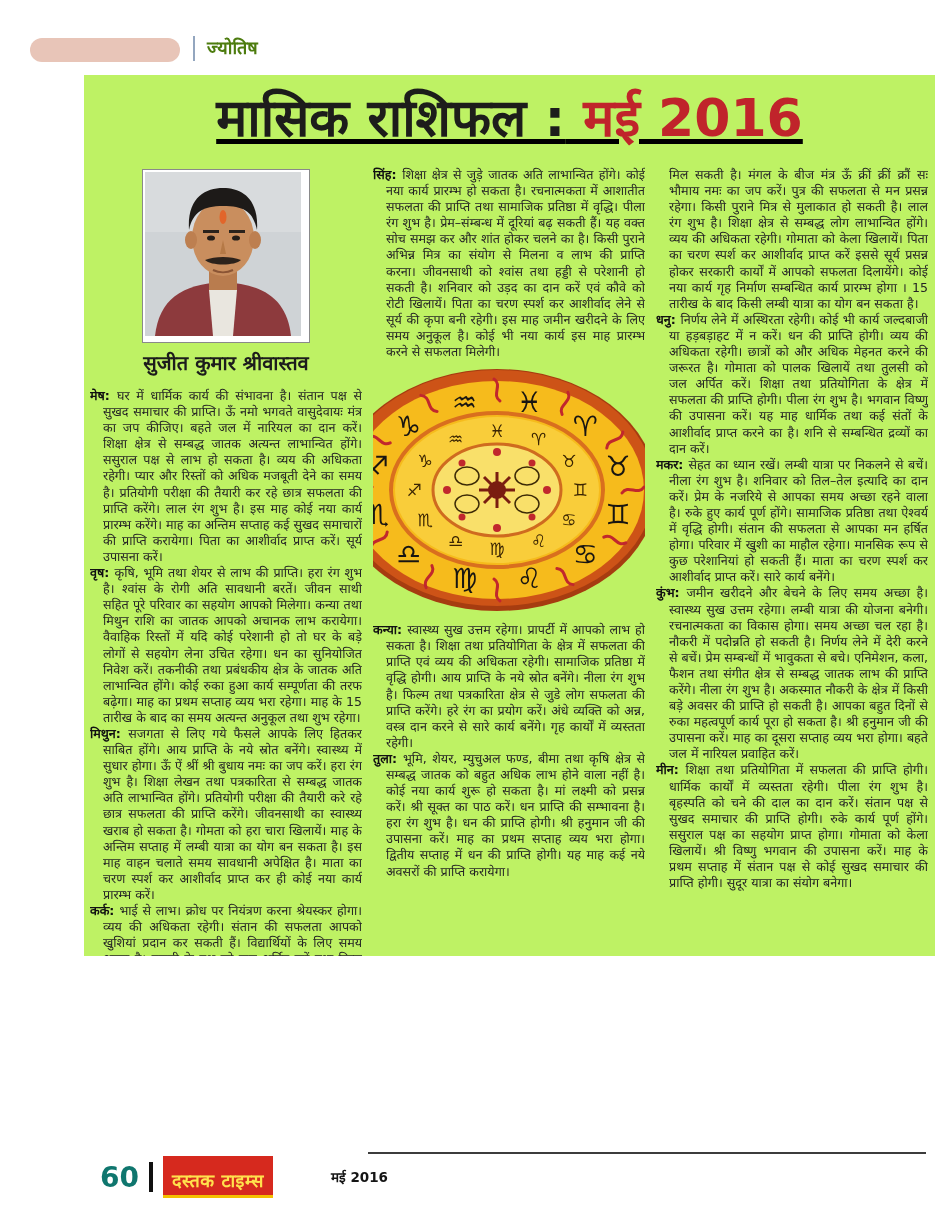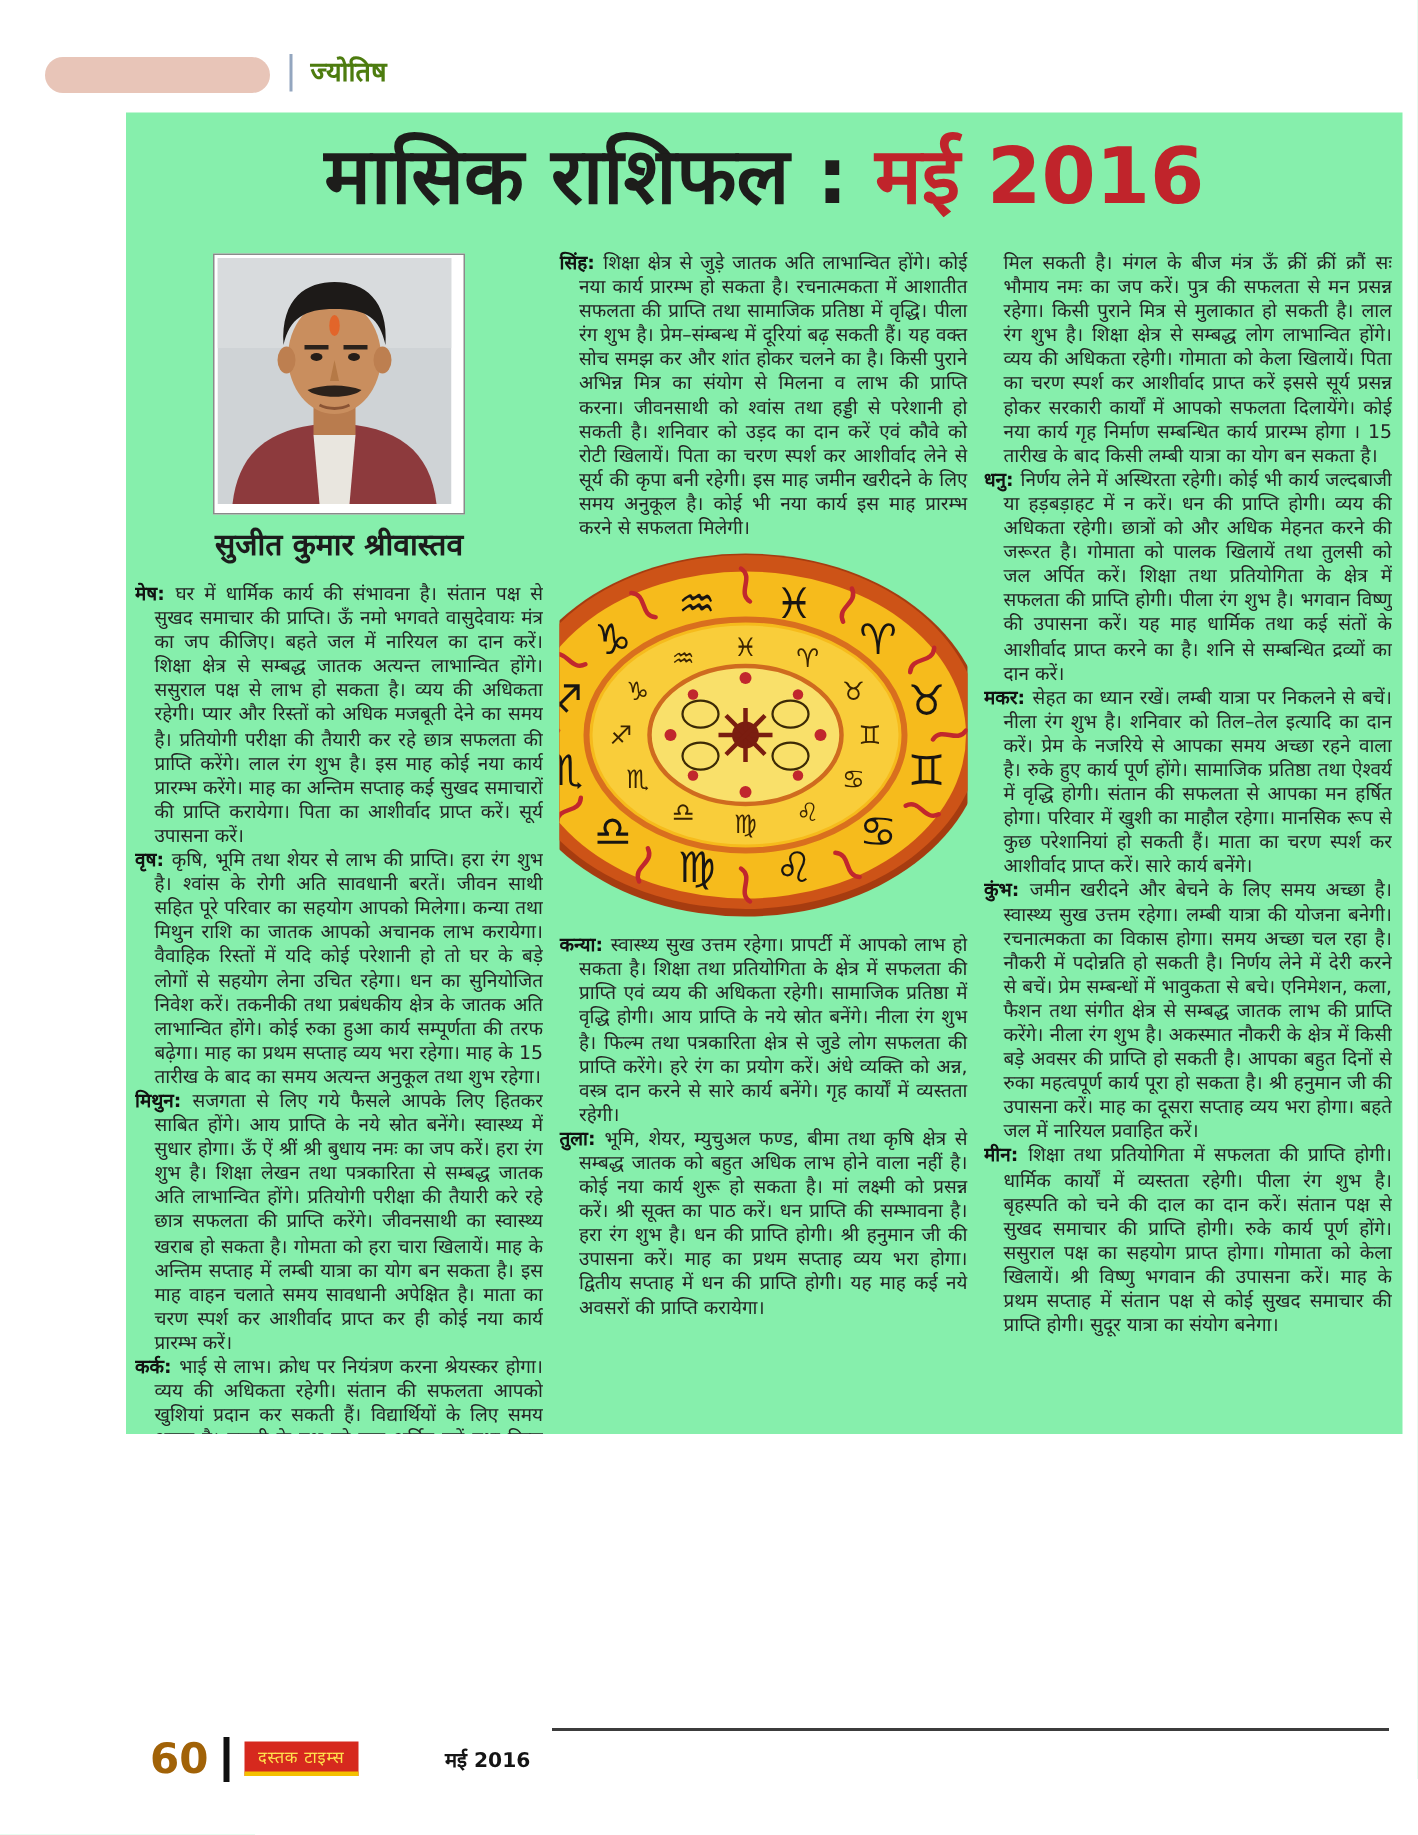--- a/index.html
+++ b/index.html
@@ -10,42 +10,42 @@
     font-family:"DejaVu Sans", sans-serif;
     overflow:hidden;
   }
   
   .tab-pill{position:absolute;left:30px;top:38px;width:150px;height:24px;border-radius:13px;background:#e8c5b8;}
   .sep-bar{position:absolute;left:193px;top:36px;width:2px;height:25px;background:#93a6bf;}
   .section-label{position:absolute;left:207px;top:35px;font-size:18px;font-weight:bold;color:#4d7c0f;}
   
   .content-box{
     position:absolute;left:84px;top:75px;width:851px;height:881px;
-    background:#86efac;overflow:hidden;
+    background:#bef264;overflow:hidden;text-decoration:underline;
   }
   .main-title{
     margin-top:14px;text-align:center;
     font-size:52px;font-weight:bold;line-height:1.12;
     color:#1d1d1b;letter-spacing:0px;white-space:nowrap;
   }
   .main-title .red{color:#c0242b;}
   
   .cols{position:absolute;left:6px;top:92px;width:839px;height:984px;display:flex;gap:11px;}
   .col{width:272px;overflow:hidden;}
   .photo-frame{width:162px;margin:2px auto 4px auto;background:#fff;border:1px solid #8a8a8a;padding:2px;}
   .caption{text-align:center;font-weight:bold;font-size:20px;color:#1c1c1c;margin:6px 0 12px 0;}
   .para{margin:0;font-size:12.6px;line-height:16.1px;color:#242424;text-align:justify;padding-left:13px;text-indent:-13px;}
   .para.cont{text-indent:0;}
   .para b{color:#111;}
   .wheel-wrap{width:324px;height:250px;margin:6px 0 6px -38px;position:relative;}
   
   .footer{position:absolute;left:100px;top:1156px;display:flex;align-items:center;}
-  .page-number{font-size:28px;font-weight:bold;color:#a16207;font-family:"DejaVu Sans", sans-serif;}
+  .page-number{font-size:28px;font-weight:bold;color:#0f766e;font-family:"DejaVu Sans", sans-serif;}
   .footer-vbar{width:4px;height:30px;background:#101010;margin:0 10px 0 10px;}
-  .logo-box{background:#d6291e;color:#ffe14d;font-weight:normal;font-size:11px;padding:2px 9px 3px 9px;border-bottom:3px solid #f4c000;letter-spacing:0.5px;}
+  .logo-box{background:#d6291e;color:#ffe14d;font-weight:bold;font-size:18px;padding:12px 9px 3px 9px;border-bottom:3px solid #f4c000;letter-spacing:0.5px;}
   .issue-label{margin-left:58px;font-weight:bold;font-size:13.5px;color:#151515;}
   .footer-rule{position:absolute;left:368px;top:1152px;width:558px;height:2px;background:#3c3c3c;}
 </style>
 </head>
 <body>
 
 <div id="page">
 
   <div class="tab-pill"></div>
   <div class="sep-bar"></div>

